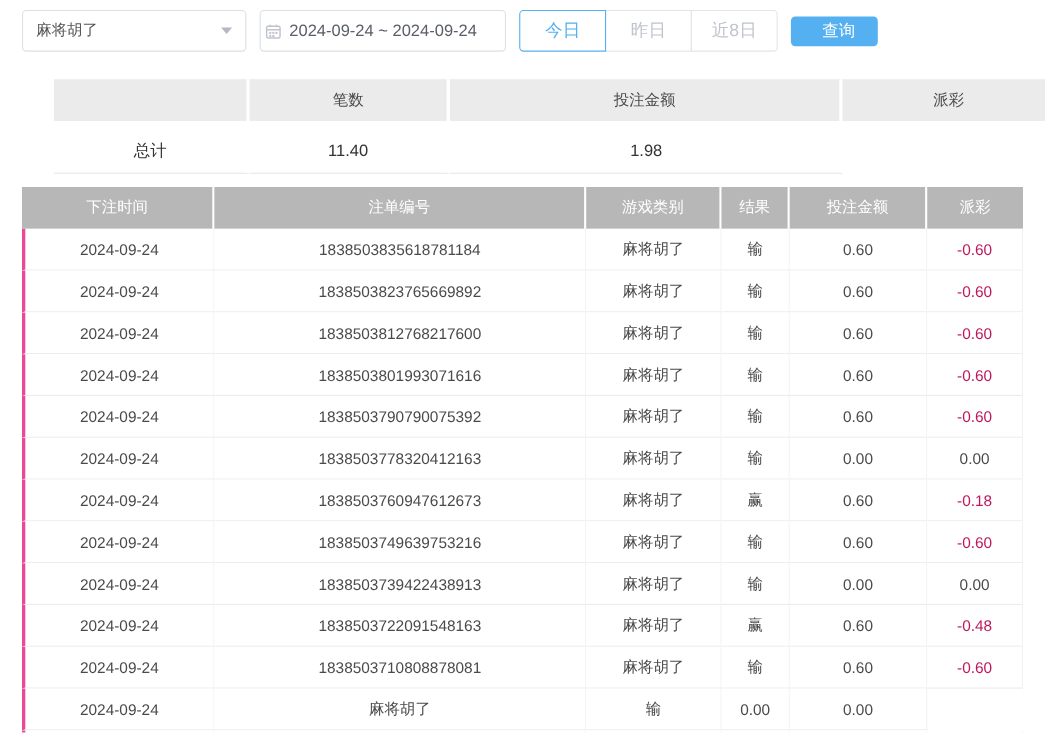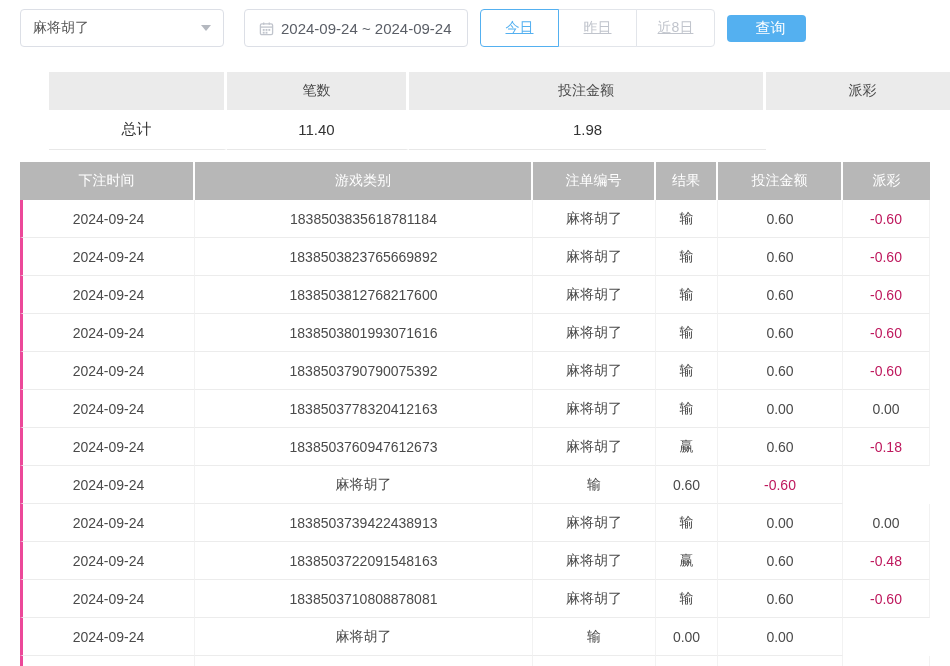--- a/index.html
+++ b/index.html
@@ -32,49 +32,48 @@
     color: #555;
     cursor: pointer;
   }
   .caret {
     width: 0; height: 0;
     border-left: 5px solid transparent;
     border-right: 5px solid transparent;
     border-top: 6px solid #b4b8bf;
   }
   .date-box {
-    margin-left: 20px;
+    margin-left: 12px;
     width: 224px;
     height: 38px;
     border: 1px solid #dcdfe6;
     border-radius: 4px;
     background: #fff;
     display: flex;
     align-items: center;
-    padding: 0 14px;
+    padding: 0 4px;
     gap: 7px;
     font-size: 15px;
     color: #5a5e66;
     cursor: pointer;
     white-space: nowrap;
   }
   .cal-icon { flex: 0 0 auto; display: inline-flex; }
   .btn-group { display: flex; margin-left: 12px; }
   .seg {
     width: 79px;
     height: 38px;
     background: #fff;
     border: 1px solid #e2e5ea;
     color: #c0c4cc;
-    font-size: 14px;
+    font-size: 16px;
     font-family: inherit;
     cursor: pointer;
     margin-left: -1px;
     position: relative;
-    text-decoration: underline;
   }
   .seg:first-child { border-radius: 4px 0 0 4px; margin-left: 0; }
   .seg:last-child { border-radius: 0 4px 4px 0; }
   .seg.active { color: #54b0f0; border-color: #54b0f0; z-index: 2; }
   .query-btn {
     margin-left: 12px;
     width: 79px;
     height: 27px;
     background: #54b0f0;
     border: none;
@@ -110,20 +109,21 @@
   .summary .sdc {
     height: 40px;
     background: #fff;
     display: flex;
     align-items: center;
     justify-content: center;
     font-size: 15px;
     color: #333;
     border-bottom: 1px solid #e8e8e8;
     border-right: 3px solid #fff;
+    margin-top: 8px;
   }
   .summary .sdc:last-child { border-right: none; }
 
   
   .records {
     margin: 12px 20px 0 20px;
     width: 910px;
   }
   .thead, .trow {
     display: grid;
@@ -199,22 +199,22 @@
   <div class="srow">
     <div class="sdc">总计</div>
     <div class="sdc">11.40</div>
     <div class="sdc">1.98</div>
   </div>
 </div>
 
 <div class="records">
   <div class="thead">
     <div class="th">下注时间</div>
+    <div class="th">注单编号</div>
     <div class="th">游戏类别</div>
-    <div class="th">注单编号</div>
     <div class="th">结果</div>
     <div class="th">投注金额</div>
     <div class="th">派彩</div>
   </div>
   <div id="tbody">
   <div class="trow">
     <div class="td">2024-09-24</div>
     <div class="td">1838503835618781184</div>
     <div class="td">麻将胡了</div>
     <div class="td">输</div>
@@ -271,20 +271,21 @@
     <div class="td">2024-09-24</div>
     <div class="td">1838503760947612673</div>
     <div class="td">麻将胡了</div>
     <div class="td">赢</div>
     <div class="td">0.60</div>
     <div class="td neg">-0.18</div>
   </div>
 
   <div class="trow">
     <div class="td">2024-09-24</div>
+    <div class="td">1838503749639753216</div>
     <div class="td">麻将胡了</div>
     <div class="td">输</div>
     <div class="td">0.60</div>
     <div class="td neg">-0.60</div>
   </div>
 
   <div class="trow">
     <div class="td">2024-09-24</div>
     <div class="td">1838503739422438913</div>
     <div class="td">麻将胡了</div>

